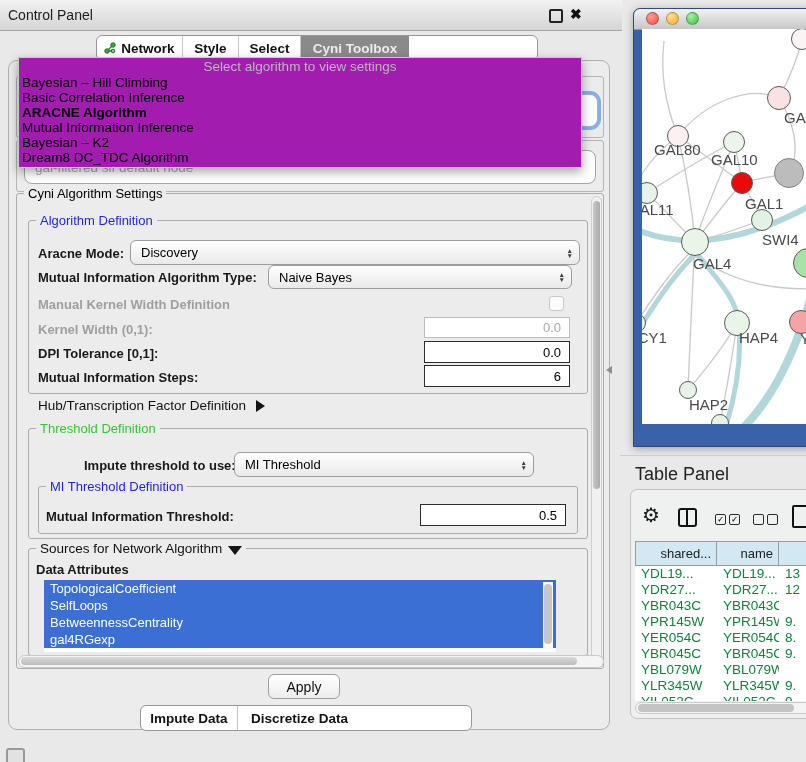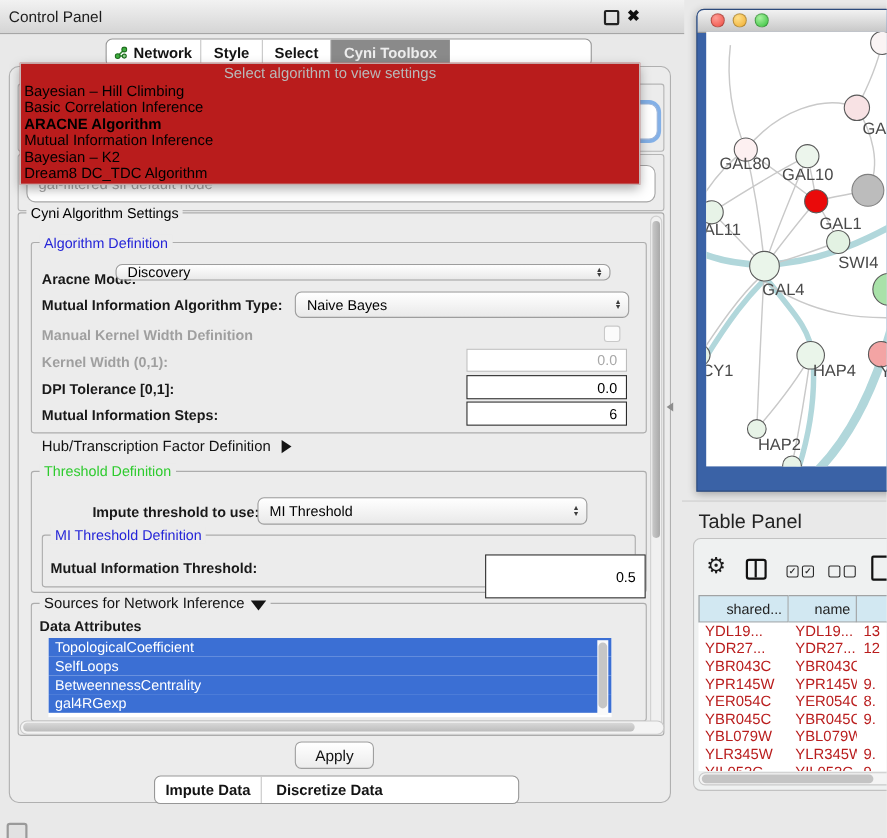--- a/index.html
+++ b/index.html
@@ -29,21 +29,21 @@
   
   .gfrag{border:1px solid #b5b5b5;border-radius:3px;z-index:2}
   .gfrag1{left:16px;top:76px;width:586px;height:60px}
   .gfrag2{left:16px;top:140px;width:586px;height:50px}
   .gcombo1{left:24px;top:94px;width:572px;height:31px;background:#fff;
       border:1px solid #9ab4da;border-radius:8px;box-shadow:0 0 0 3px #83b0e7;z-index:2}
   .gcombo2{left:24px;top:150px;width:572px;height:34px;background:#fff;border:1px solid #a6a6a6;
       border-radius:8px;color:#a9a9a9;font-size:13.5px;line-height:34px;padding-left:10px;
       box-sizing:border-box;z-index:2;overflow:hidden;white-space:nowrap}
   
-  .popup{left:18px;top:57px;width:562px;height:109px;background:#b91c1c;border:1px solid #c9c9c9;
+  .popup{left:18px;top:57px;width:562px;height:109px;background:#a21caf;border:1px solid #c9c9c9;
       box-shadow:0 4px 10px rgba(0,0,0,.35);z-index:10}
   .dd-prompt{height:17px;line-height:17px;text-align:center;color:#b9b9b9;font-size:13.5px}
   .dd-item{height:15px;line-height:15px;font-size:13.5px;color:#000;padding-left:3px;white-space:nowrap}
   .dd-item.dd-bold{font-weight:bold}
   
   .group{border:1px solid #acacac;border-radius:3px;z-index:2}
   .group-label{font-size:13px;background:#ececec;padding:0 4px;z-index:3;white-space:nowrap}
   .blue{color:#2525d8}.green{color:#2ecb2e}
   
   .lbl{font-size:13px;font-weight:bold;color:#191919;z-index:3;white-space:nowrap}
@@ -105,21 +105,21 @@
   .mini-chk{width:9px;height:9px;border:1.6px solid #2a2a2a;border-radius:2px;font-size:8px;
       line-height:9px;text-align:center;color:#2a2a2a;font-weight:bold}
   .page-ico{left:161px;top:15px;width:14px;height:19px;border:2.5px solid #111;border-radius:2px;background:#eff1f1}
   .thead{left:4px;top:51px;display:flex;height:25px}
   .th{background:#d2e8f2;border:1px solid #9c9c9c;border-left:none;box-sizing:border-box;
       font-size:13px;color:#222;display:flex;align-items:center;justify-content:flex-end;padding-right:5px}
   .th:first-child{border-left:1px solid #9c9c9c}
   .c0{width:82px}.c1{width:62px}.c2{width:62px}
   .tbody{left:4px;top:76px;width:210px;height:135px;background:#fff;overflow:hidden}
   .trow{display:flex;height:16px}
-  .td{font-size:13.5px;color:#b91c1c;line-height:16px;padding-left:6px;box-sizing:border-box;
+  .td{font-size:13.5px;color:#15803d;line-height:16px;padding-left:6px;box-sizing:border-box;
       overflow:hidden;white-space:nowrap}
   .tp-hscroll{left:4px;top:212px;width:188px;height:12px;background:#f4f4f4;border:1px solid #c9c9c9;
       border-radius:7px;box-sizing:border-box}
   .tp-hthumb{position:absolute;left:2px;top:1px;height:8px;width:156px;background:#c4c4c4;border-radius:5px}
   .mini-icon{left:6px;top:748px;width:15px;height:18px;border:2px solid #9a9a9a;border-radius:3px;background:#e2e2e2}
 </style>
 </head>
 <body>
 
 <div class="abs cp-titlebar">
@@ -170,21 +170,21 @@
 <div class="abs group" style="left:16px;top:193px;width:586px;height:474px"></div>
 <span class="abs group-label" style="left:24px;top:186px">Cyni Algorithm Settings</span>
 <div class="abs vscroll">
     <div class="vthumb"></div>
   </div>
 
 <div class="abs group" style="left:28px;top:220px;width:558px;height:172px"></div>
 <span class="abs group-label blue" style="left:36px;top:213px;background:#ececec">Algorithm Definition</span>
 
 <span class="abs lbl" style="left:38px;top:246px">Aracne Mode:</span>
-<div class="abs combo" style="left:105px;top:240px;width:450px;height:15px">
+<div class="abs combo" style="left:130px;top:240px;width:450px;height:25px">
   <span>Discovery</span>
   <span class="arrows">
       <span>▲</span>
       <span>▼</span>
     </span>
 </div>
 
 <span class="abs lbl" style="left:38px;top:270px">Mutual Information Algorithm Type:</span>
 <div class="abs combo" style="left:268px;top:265px;width:304px;height:24px">
   <span>Naive Bayes</span>
@@ -218,25 +218,25 @@
   <span>MI Threshold</span>
   <span class="arrows">
       <span>▲</span>
       <span>▼</span>
     </span>
 </div>
 
 <div class="abs group" style="left:38px;top:486px;width:538px;height:46px"></div>
 <span class="abs group-label blue" style="left:46px;top:479px">MI Threshold Definition</span>
 <span class="abs lbl" style="left:46px;top:509px">Mutual Information Threshold:</span>
-<div class="abs tinput" style="left:441px;top:504px;width:146px;height:40px">0.5</div>
+<div class="abs tinput" style="left:420px;top:504px;width:146px;height:22px">0.5</div>
 
 <div class="abs group" style="left:28px;top:548px;width:558px;height:106px"></div>
 <span class="abs group-label" style="left:36px;top:541px;font-size:13.5px;color:#111">
-  <span>Sources for Network Inference</span><span class="tri-d"></span>
+  <span>Sources for Network Algorithm</span><span class="tri-d"></span>
 </span>
 <span class="abs lbl" style="left:36px;top:562px">Data Attributes</span>
 <div class="abs list">
     <div class="list-item">TopologicalCoefficient</div>
     <div class="list-item">SelfLoops</div>
     <div class="list-item">BetweennessCentrality</div>
     <div class="list-item">gal4RGexp</div>
   </div>
 <div class="abs list-scroll">
     <div class="list-thumb"></div>

